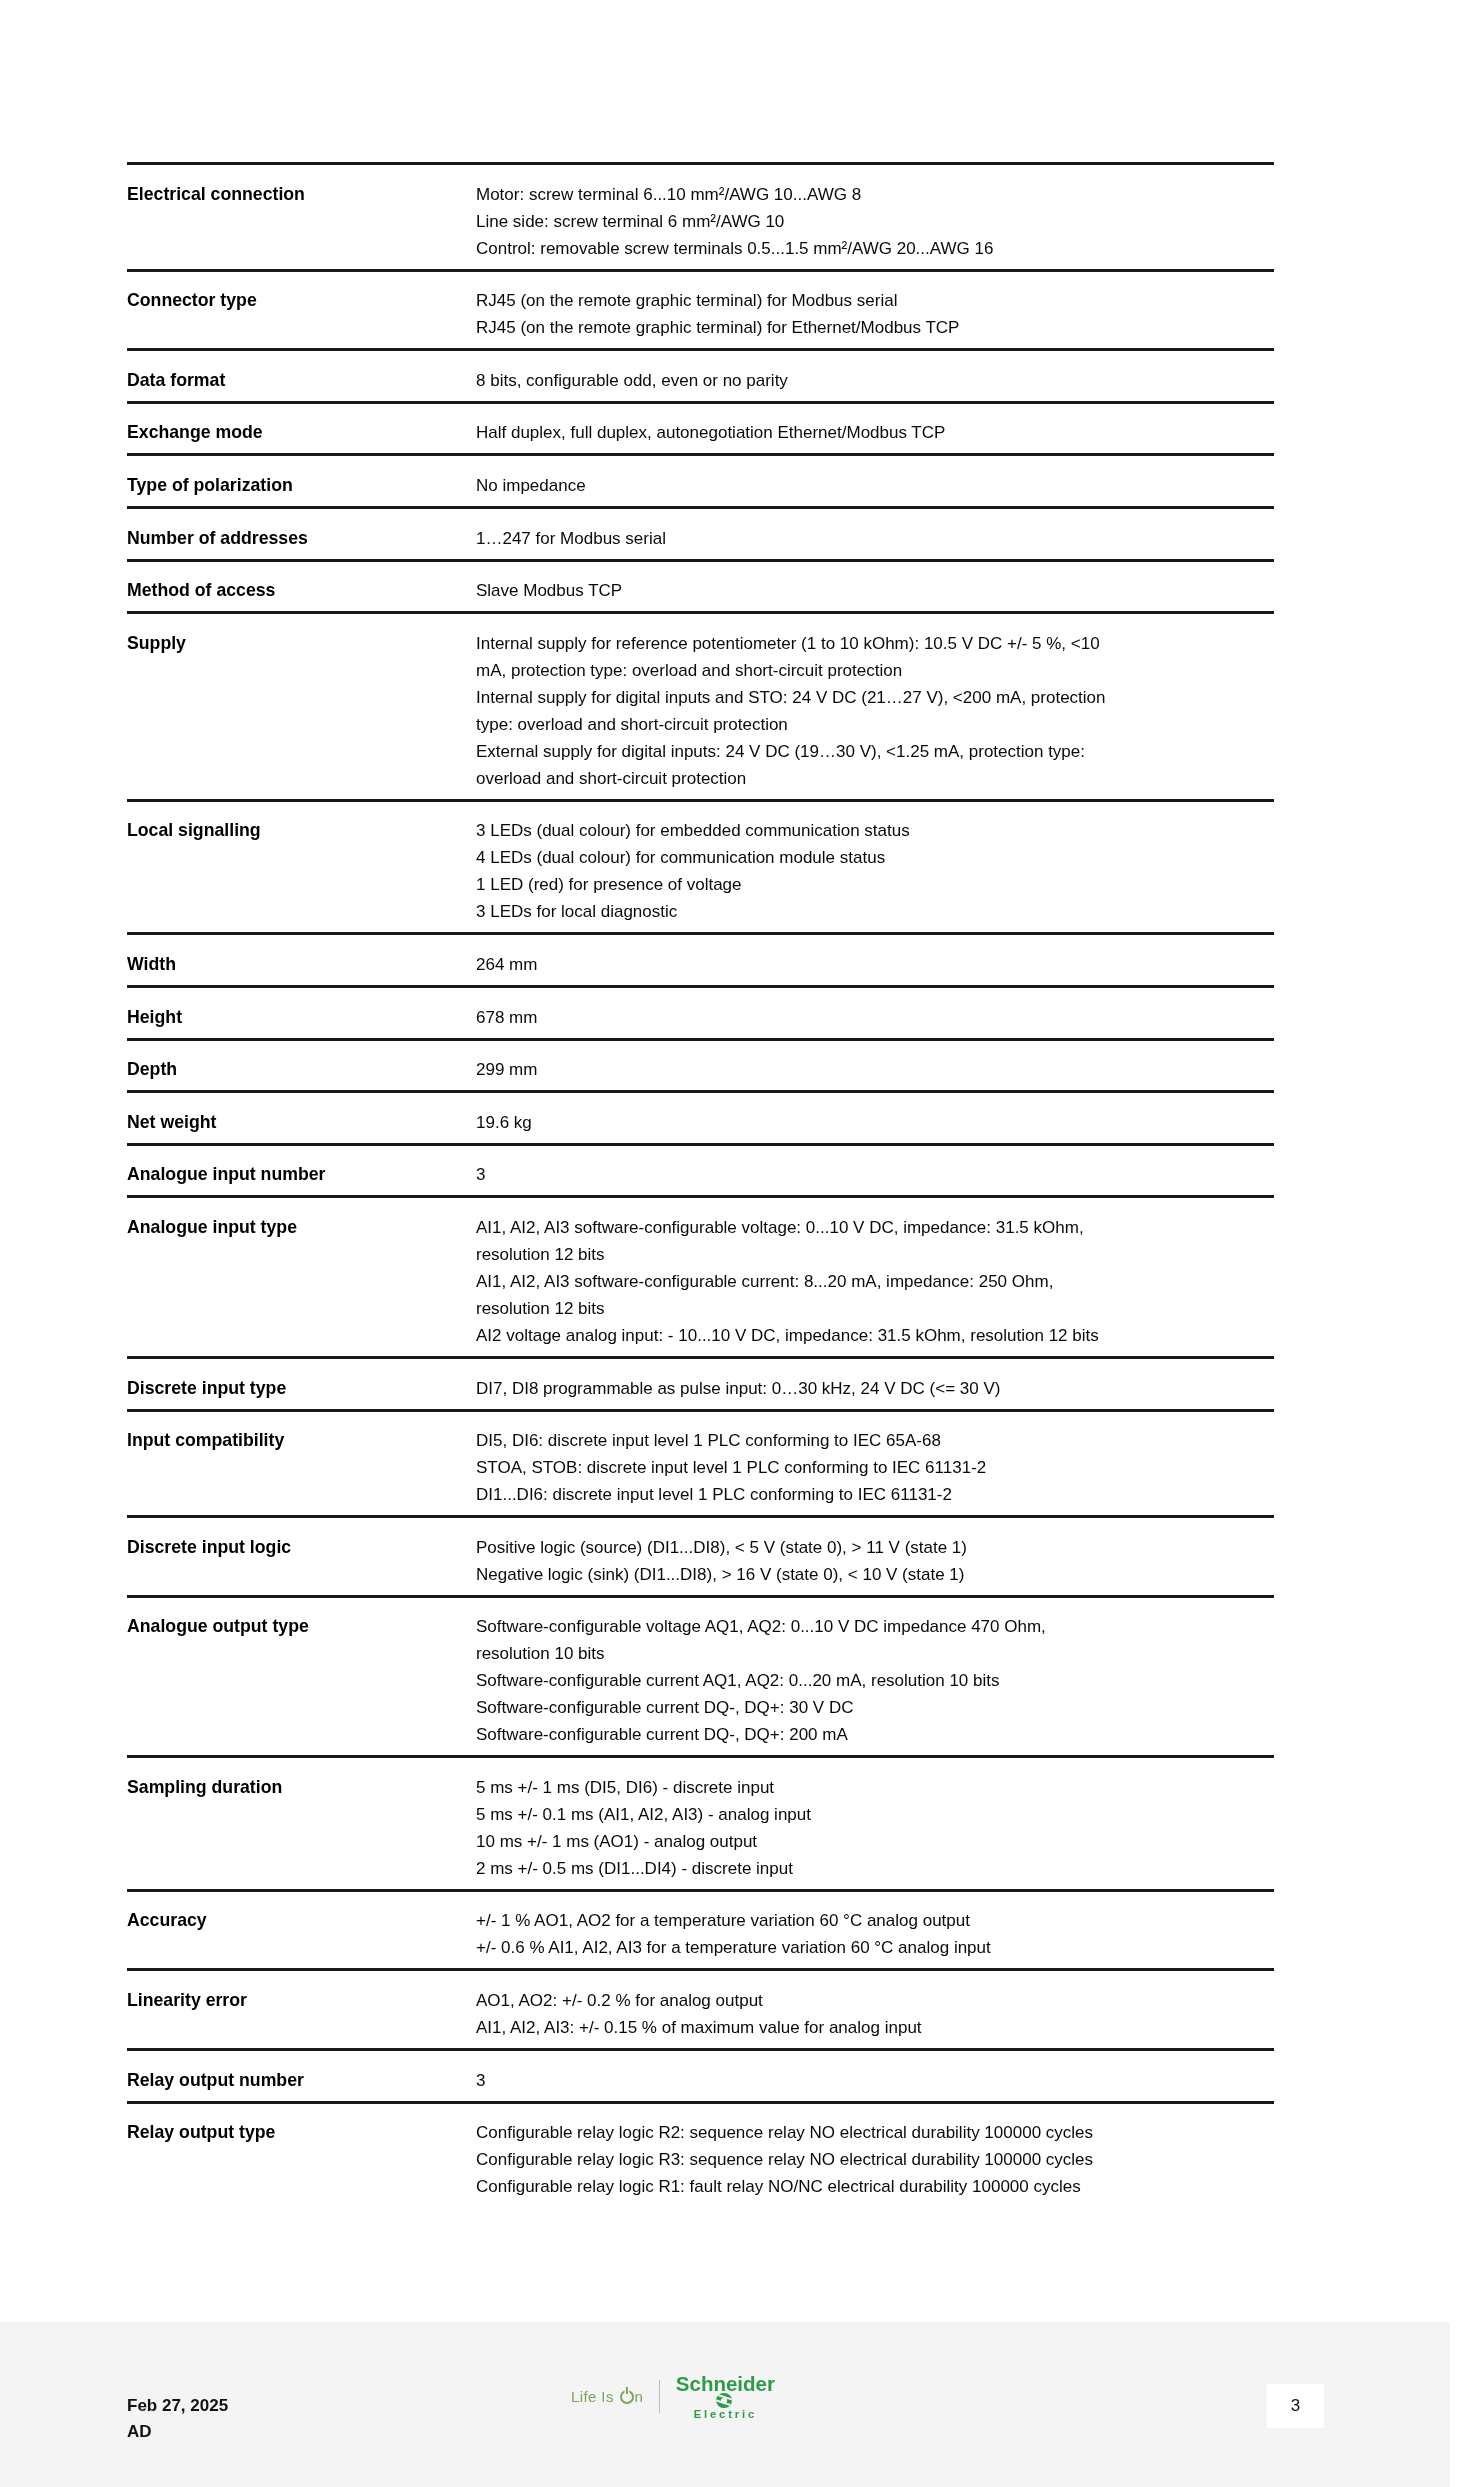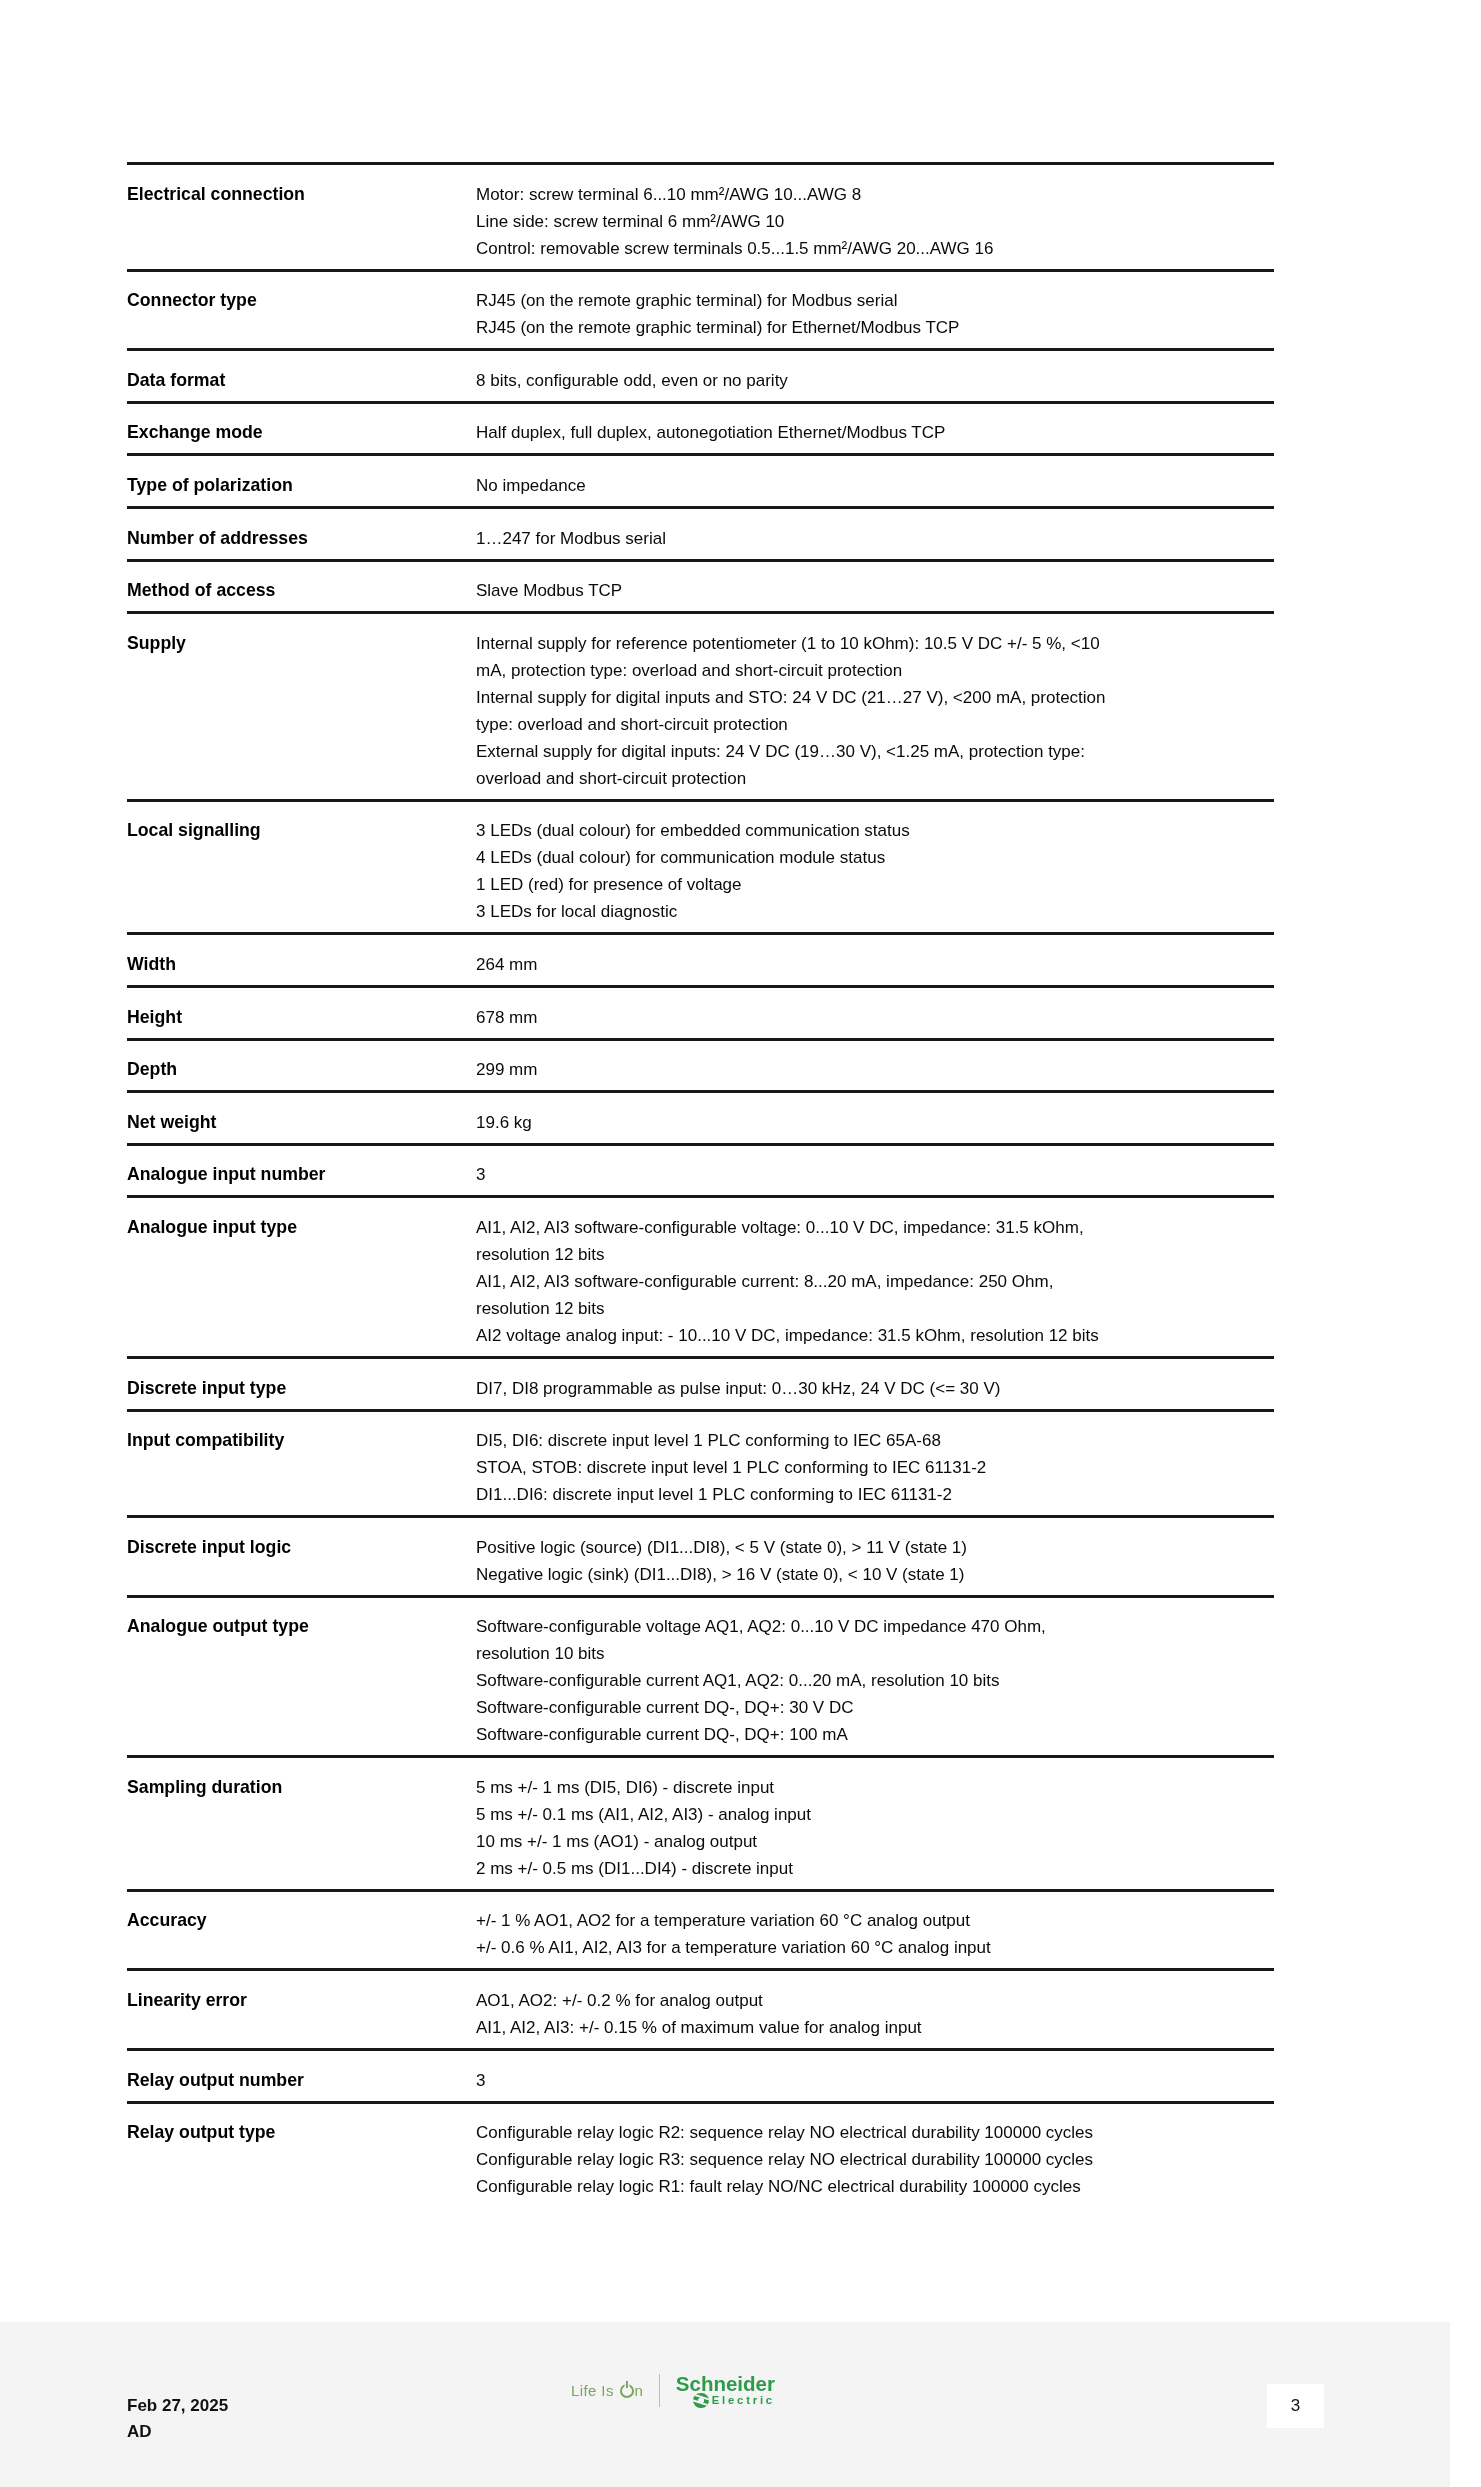--- a/index.html
+++ b/index.html
@@ -112,20 +112,21 @@
     color: #2e9b4b;
     line-height: 21px;
     letter-spacing: 0px;
     white-space: nowrap;
   }
   .se-brand-sub {
     display: flex;
     align-items: center;
     justify-content: flex-end;
     margin-top: -1.4px;
+    flex-direction: column;
   }
   .se-mark {
     width: 15.6px;
     height: 15.6px;
     border-radius: 50%;
     background: radial-gradient(closest-side, rgba(0,0,0,0) 0 34%, #2e9b4b 38% 100%);
     position: relative;
     overflow: hidden;
     margin-right: 2.8px;
   }
@@ -311,21 +312,21 @@
   </div>
 
 
   <div class="spec-row">
     <div class="spec-label">Analogue output type</div>
     <div class="spec-values">
         <div class="vline">Software-configurable voltage AQ1, AQ2: 0...10 V DC impedance 470 Ohm,</div>
         <div class="vline">resolution 10 bits</div>
         <div class="vline">Software-configurable current AQ1, AQ2: 0...20 mA, resolution 10 bits</div>
         <div class="vline">Software-configurable current DQ-, DQ+: 30 V DC</div>
-        <div class="vline">Software-configurable current DQ-, DQ+: 100 mA</div>
+        <div class="vline">Software-configurable current DQ-, DQ+: 200 mA</div>
       </div>
   </div>
 
   <div class="spec-row">
     <div class="spec-label">Sampling duration</div>
     <div class="spec-values">
         <div class="vline">5 ms +/- 1 ms (DI5, DI6) - discrete input</div>
         <div class="vline">5 ms +/- 0.1 ms (AI1, AI2, AI3) - analog input</div>
         <div class="vline">10 ms +/- 1 ms (AO1) - analog output</div>
         <div class="vline">2 ms +/- 0.5 ms (DI1...DI4) - discrete input</div>

